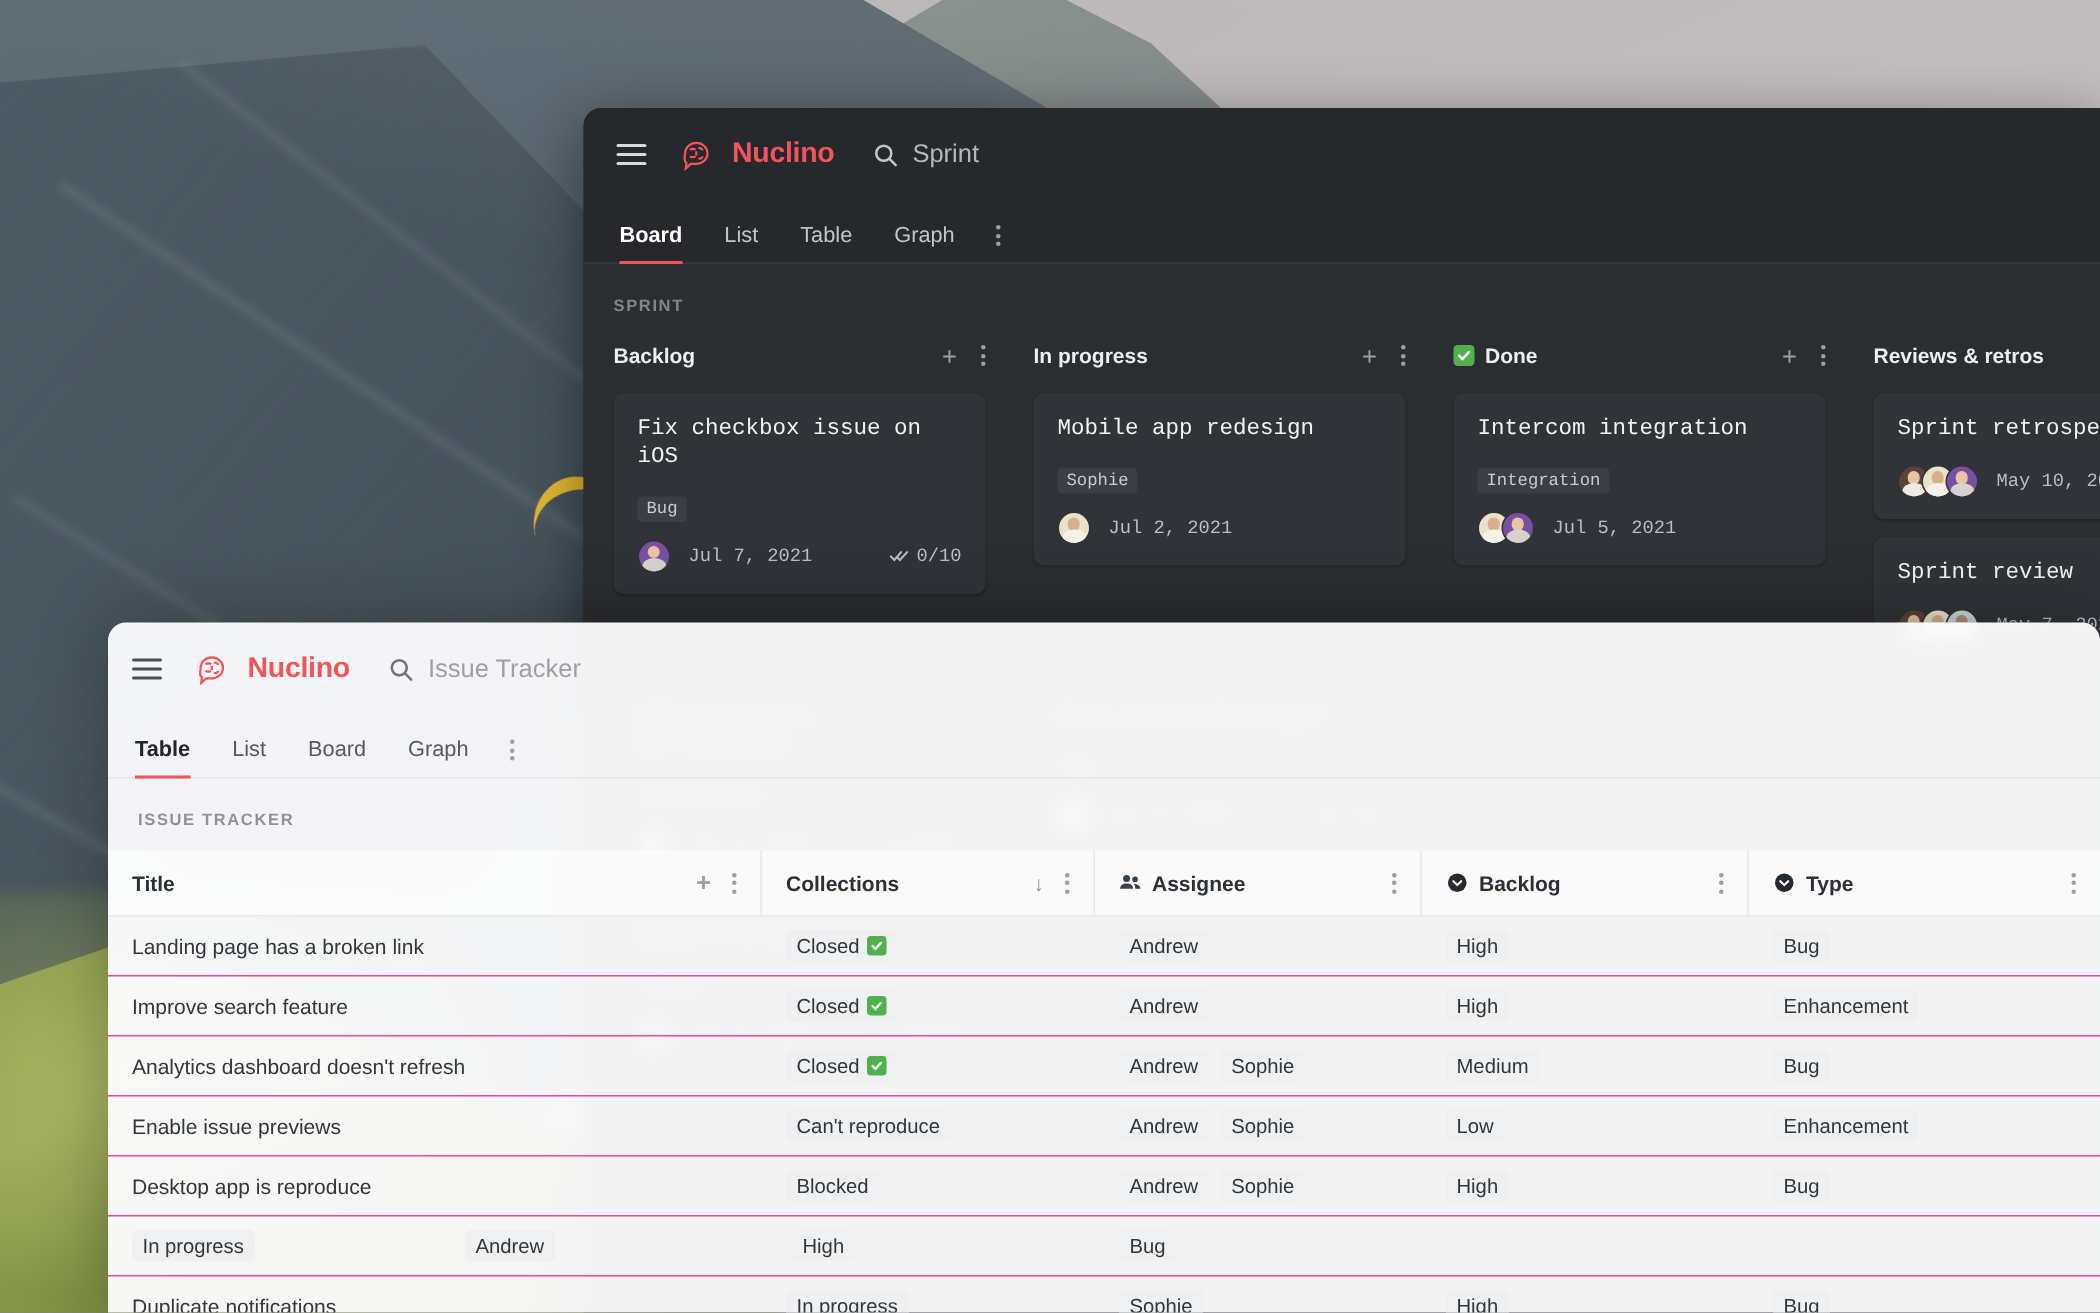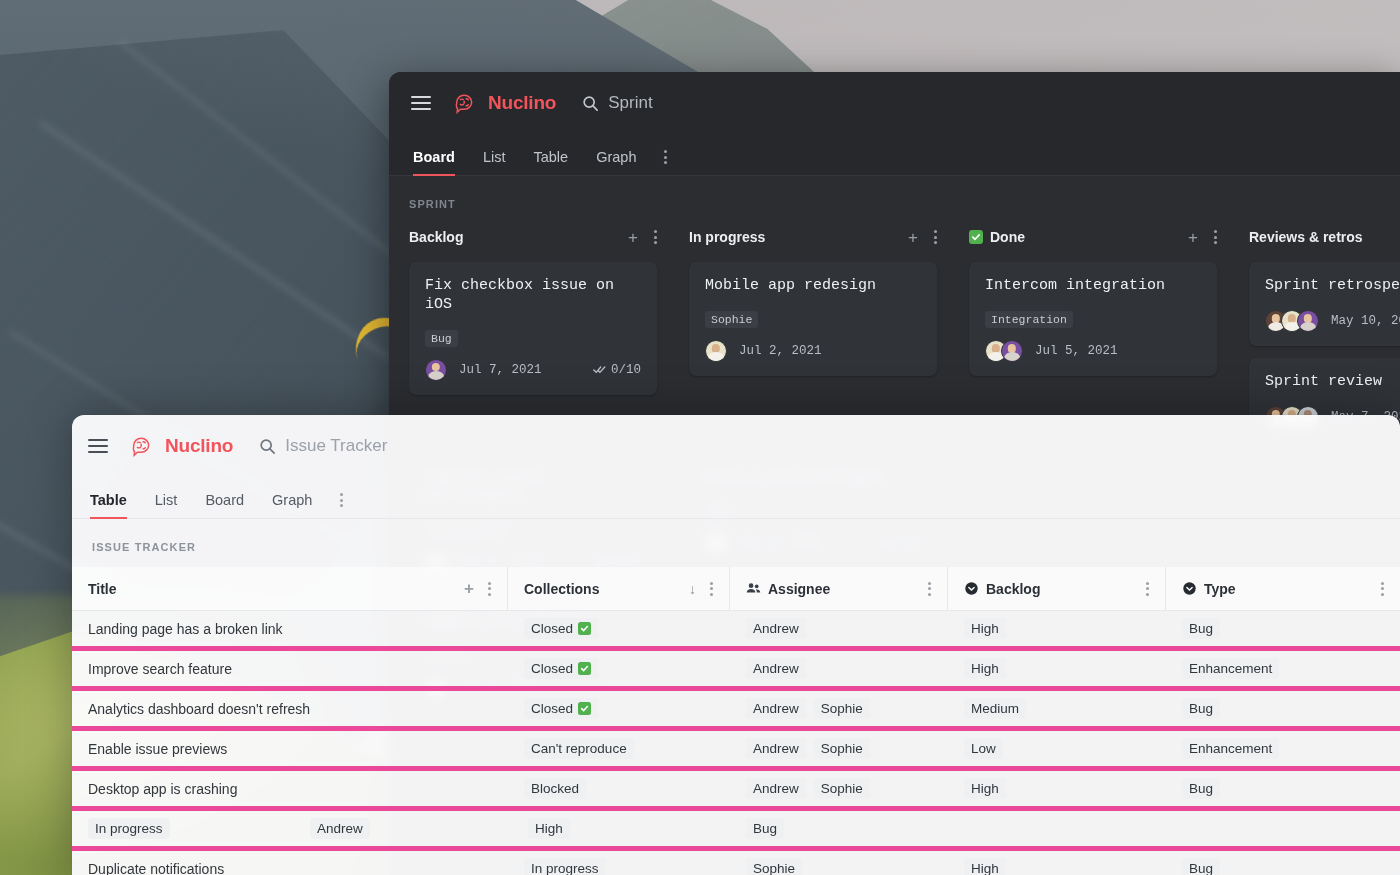--- a/index.html
+++ b/index.html
@@ -154,21 +154,21 @@
   
   .tbl { width:100%; }
   .thead { display:flex; height: 44px; border-bottom:1px solid #e6e8eb; background: rgba(255,255,255,.55); }
   .th { display:flex; align-items:center; padding: 0 16px; font-size:14px; font-weight:600; color:#2c3138;
         border-right:1px solid #e6e8eb; position:relative; }
   .th .lbl { white-space:nowrap; }
   .th .acts { margin-left:auto; display:flex; align-items:center; gap:14px; }
   .th-ico { width:15px; height:15px; margin-right:7px; flex:none; }
   .arrow-dn { color:#8d939c; font-size:14px; line-height:1; }
 
-  .trow { display:flex; height: 40px; border-bottom:5px solid #ec4899; }
+  .trow { display:flex; height: 40px; border-bottom:1px solid #ec4899; }
   .td { display:flex; align-items:center; padding: 0 16px; font-size:14px; color:#32373e; gap:8px; }
   .chip {
     display:inline-flex; align-items:center; gap:5px; background:#eef0f2; border-radius:4px;
     padding: 3px 7px; font-size: 13.5px; color:#32373e; white-space:nowrap;
   }
   .chk { width:13px; height:13px; border-radius:2.5px; background:#51b14f; display:inline-flex; align-items:center; justify-content:center; flex:none; }
   .chk svg { width:9px; height:9px; }
 
   .c-title { width: 436px; flex:none; }
   .c-coll  { width: 222px; flex:none; }
@@ -640,21 +640,21 @@
             <span class="chip">Sophie</span>
           </div>
           <div class="td c-prio">
             <span class="chip">Low</span>
           </div>
           <div class="td c-type">
             <span class="chip">Enhancement</span>
           </div>
         </div>
         <div class="trow">
-          <div class="td c-title">Desktop app is crashing</div>
+          <div class="td c-title">Desktop app is reproduce</div>
           <div class="td c-coll">
             <span class="chip">Blocked</span>
           </div>
           <div class="td c-assn">
             <span class="chip">Andrew</span>
             <span class="chip">Sophie</span>
           </div>
           <div class="td c-prio">
             <span class="chip">High</span>
           </div>

